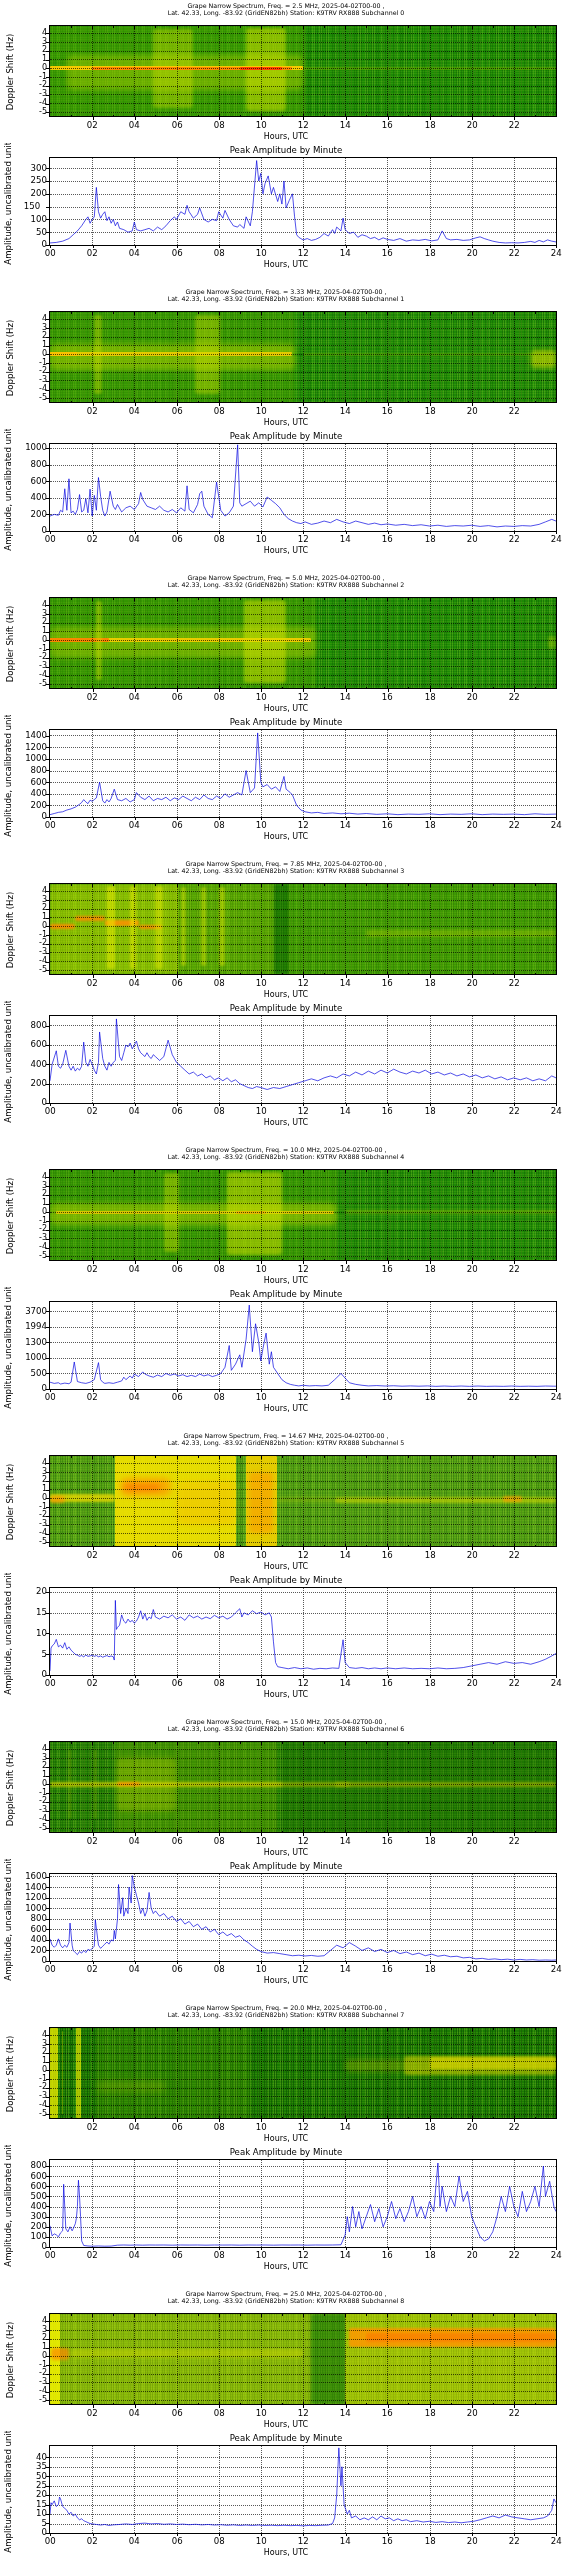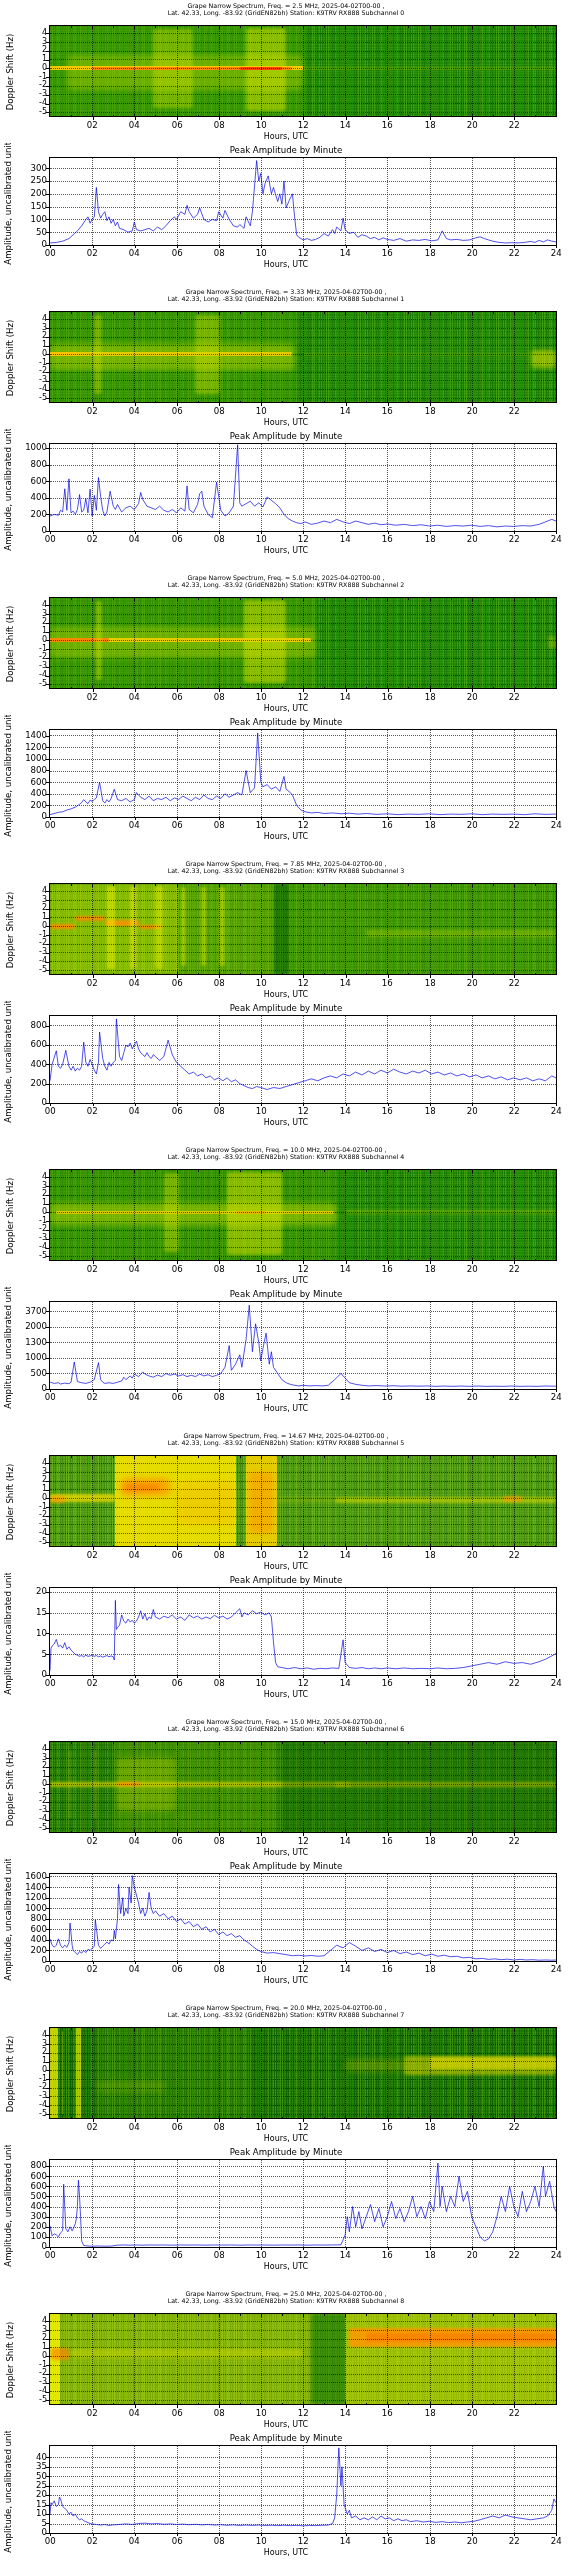--- a/index.html
+++ b/index.html
@@ -183,21 +183,21 @@
           <path d="M0.0,148.4 L11.0,147.5 L22.1,145.3 L33.1,140.8 L40.5,134.1 L47.9,127.4 L55.3,118.5 L62.6,107.3 L66.3,102.8 L70.0,114.0 L73.7,107.3 L77.4,102.8 L81.0,51.4 L84.7,93.9 L88.4,105.1 L92.1,98.4 L95.8,93.9 L99.5,109.5 L103.1,102.8 L106.8,114.0 L110.5,107.3 L114.2,118.5 L117.9,111.8 L121.5,122.9 L128.9,125.2 L136.3,129.6 L143.7,127.4 L147.3,111.8 L151.0,125.2 L158.4,127.4 L165.8,125.2 L173.1,122.9 L180.5,127.4 L187.8,120.7 L195.2,125.2 L202.6,118.5 L210.0,109.5 L217.3,102.8 L221.0,107.3 L228.4,93.9 L235.7,98.4 L239.4,82.7 L243.1,93.9 L250.5,105.1 L257.8,98.4 L261.5,87.2 L268.9,107.3 L276.3,111.8 L283.6,107.3 L291.0,109.5 L294.7,93.9 L302.0,105.1 L305.7,91.6 L313.1,107.3 L320.4,118.5 L327.8,120.7 L331.5,116.2 L338.9,122.9 L342.6,102.8 L349.9,118.5 L353.6,93.9 L361.0,4.5 L364.7,40.2 L368.3,26.8 L372.0,62.6 L375.7,44.7 L381.2,31.3 L386.8,62.6 L390.4,51.4 L397.8,76.0 L401.5,62.6 L405.2,80.5 L408.8,40.2 L412.5,87.2 L418.1,73.8 L423.6,62.6 L427.3,102.8 L430.9,134.1 L434.6,138.6 L438.3,140.8 L442.0,143.1 L449.4,140.8 L456.7,144.0 L464.1,142.2 L471.5,138.6 L478.8,131.9 L486.2,136.4 L493.6,125.2 L497.3,131.9 L500.9,120.7 L508.3,127.4 L512.0,105.1 L515.7,125.2 L523.0,131.9 L530.4,129.6 L537.8,138.6 L545.1,134.1 L552.5,136.4 L559.9,140.8 L567.2,138.6 L574.6,143.1 L582.0,139.5 L589.3,142.2 L600.4,144.0 L611.4,140.8 L622.5,145.3 L633.5,143.1 L644.6,144.0 L655.6,142.2 L666.7,144.8 L677.7,143.1 L685.1,127.4 L692.5,140.8 L699.8,143.1 L710.9,142.2 L721.9,144.0 L733.0,143.1 L744.0,139.5 L751.4,137.7 L758.8,140.8 L766.1,143.1 L773.5,145.3 L784.6,147.5 L795.6,148.4 L806.6,148.0 L817.7,148.4 L828.8,147.5 L839.8,145.7 L847.2,147.5 L854.5,144.0 L861.9,146.6 L869.3,143.1 L876.6,145.3 L884.0,146.6 " fill="none" stroke="#0000e0" stroke-width="1.2" stroke-linejoin="round"></path>
         </svg>
       </div>
       <div class="tickmark" style="left: 46px; top: 102px; width: 3.4px; height: 0.6px;"></div>
       <div class="lab ytl" style="left: 17px; top: 97px; width: 30px;">0</div>
       <div class="tickmark" style="left: 46px; top: 89px; width: 3.4px; height: 0.6px;"></div>
       <div class="lab ytl" style="left: 17px; top: 85px; width: 30px;">50</div>
       <div class="tickmark" style="left: 46px; top: 76px; width: 3.4px; height: 0.6px;"></div>
       <div class="lab ytl" style="left: 17px; top: 72px; width: 30px;">100</div>
       <div class="tickmark" style="left: 46px; top: 64px; width: 3.4px; height: 0.6px;"></div>
-      <div class="lab ytl" style="left: 17px; top: 59px; width: 30px;">150</div>
+      <div class="lab ytl" style="left: 17px; top: 59px; width: 30px; text-align: center;">150</div>
       <div class="tickmark" style="left: 46px; top: 51px; width: 3.4px; height: 0.6px;"></div>
       <div class="lab ytl" style="left: 17px; top: 46px; width: 30px;">200</div>
       <div class="tickmark" style="left: 46px; top: 38px; width: 3.4px; height: 0.6px;"></div>
       <div class="lab ytl" style="left: 17px; top: 33px; width: 30px;">250</div>
       <div class="tickmark" style="left: 46px; top: 25px; width: 3.4px; height: 0.6px;"></div>
       <div class="lab ytl" style="left: 17px; top: 20.5px; width: 30px;">300</div>
       <div class="tickmark" style="left: 50px; top: 102px; width: 0.6px; height: 2.9px;"></div>
       <div class="lab xtl" style="left: 40px; top: 106px; width: 20.6px;">00</div>
       <div class="tickmark" style="left: 93px; top: 102px; width: 0.6px; height: 2.9px;"></div>
       <div class="lab xtl" style="left: 82px; top: 106px; width: 20.6px;">02</div>
@@ -955,21 +955,21 @@
       </div>
       <div class="tickmark" style="left: 46px; top: 102px; width: 3.4px; height: 0.6px;"></div>
       <div class="lab ytl" style="left: 17px; top: 97px; width: 30px;">0</div>
       <div class="tickmark" style="left: 46px; top: 86px; width: 3.4px; height: 0.6px;"></div>
       <div class="lab ytl" style="left: 17px; top: 82px; width: 30px;">500</div>
       <div class="tickmark" style="left: 46px; top: 71px; width: 3.4px; height: 0.6px;"></div>
       <div class="lab ytl" style="left: 17px; top: 66px; width: 30px;">1000</div>
       <div class="tickmark" style="left: 46px; top: 55px; width: 3.4px; height: 0.6px;"></div>
       <div class="lab ytl" style="left: 17px; top: 51px; width: 30px;">1300</div>
       <div class="tickmark" style="left: 46px; top: 40px; width: 3.4px; height: 0.6px;"></div>
-      <div class="lab ytl" style="left: 17px; top: 35px; width: 30px;">2000</div>
+      <div class="lab ytl" style="left: 17px; top: 35px; width: 30px;">1994</div>
       <div class="tickmark" style="left: 46px; top: 24px; width: 3.4px; height: 0.6px;"></div>
       <div class="lab ytl" style="left: 17px; top: 19.6px; width: 30px;">3700</div>
       <div class="tickmark" style="left: 50px; top: 102px; width: 0.6px; height: 2.9px;"></div>
       <div class="lab xtl" style="left: 40px; top: 106px; width: 20.6px;">00</div>
       <div class="tickmark" style="left: 93px; top: 102px; width: 0.6px; height: 2.9px;"></div>
       <div class="lab xtl" style="left: 82px; top: 106px; width: 20.6px;">02</div>
       <div class="tickmark" style="left: 135px; top: 102px; width: 0.6px; height: 2.9px;"></div>
       <div class="lab xtl" style="left: 124px; top: 106px; width: 20.6px;">04</div>
       <div class="tickmark" style="left: 177px; top: 102px; width: 0.6px; height: 2.9px;"></div>
       <div class="lab xtl" style="left: 167px; top: 106px; width: 20.6px;">06</div>

